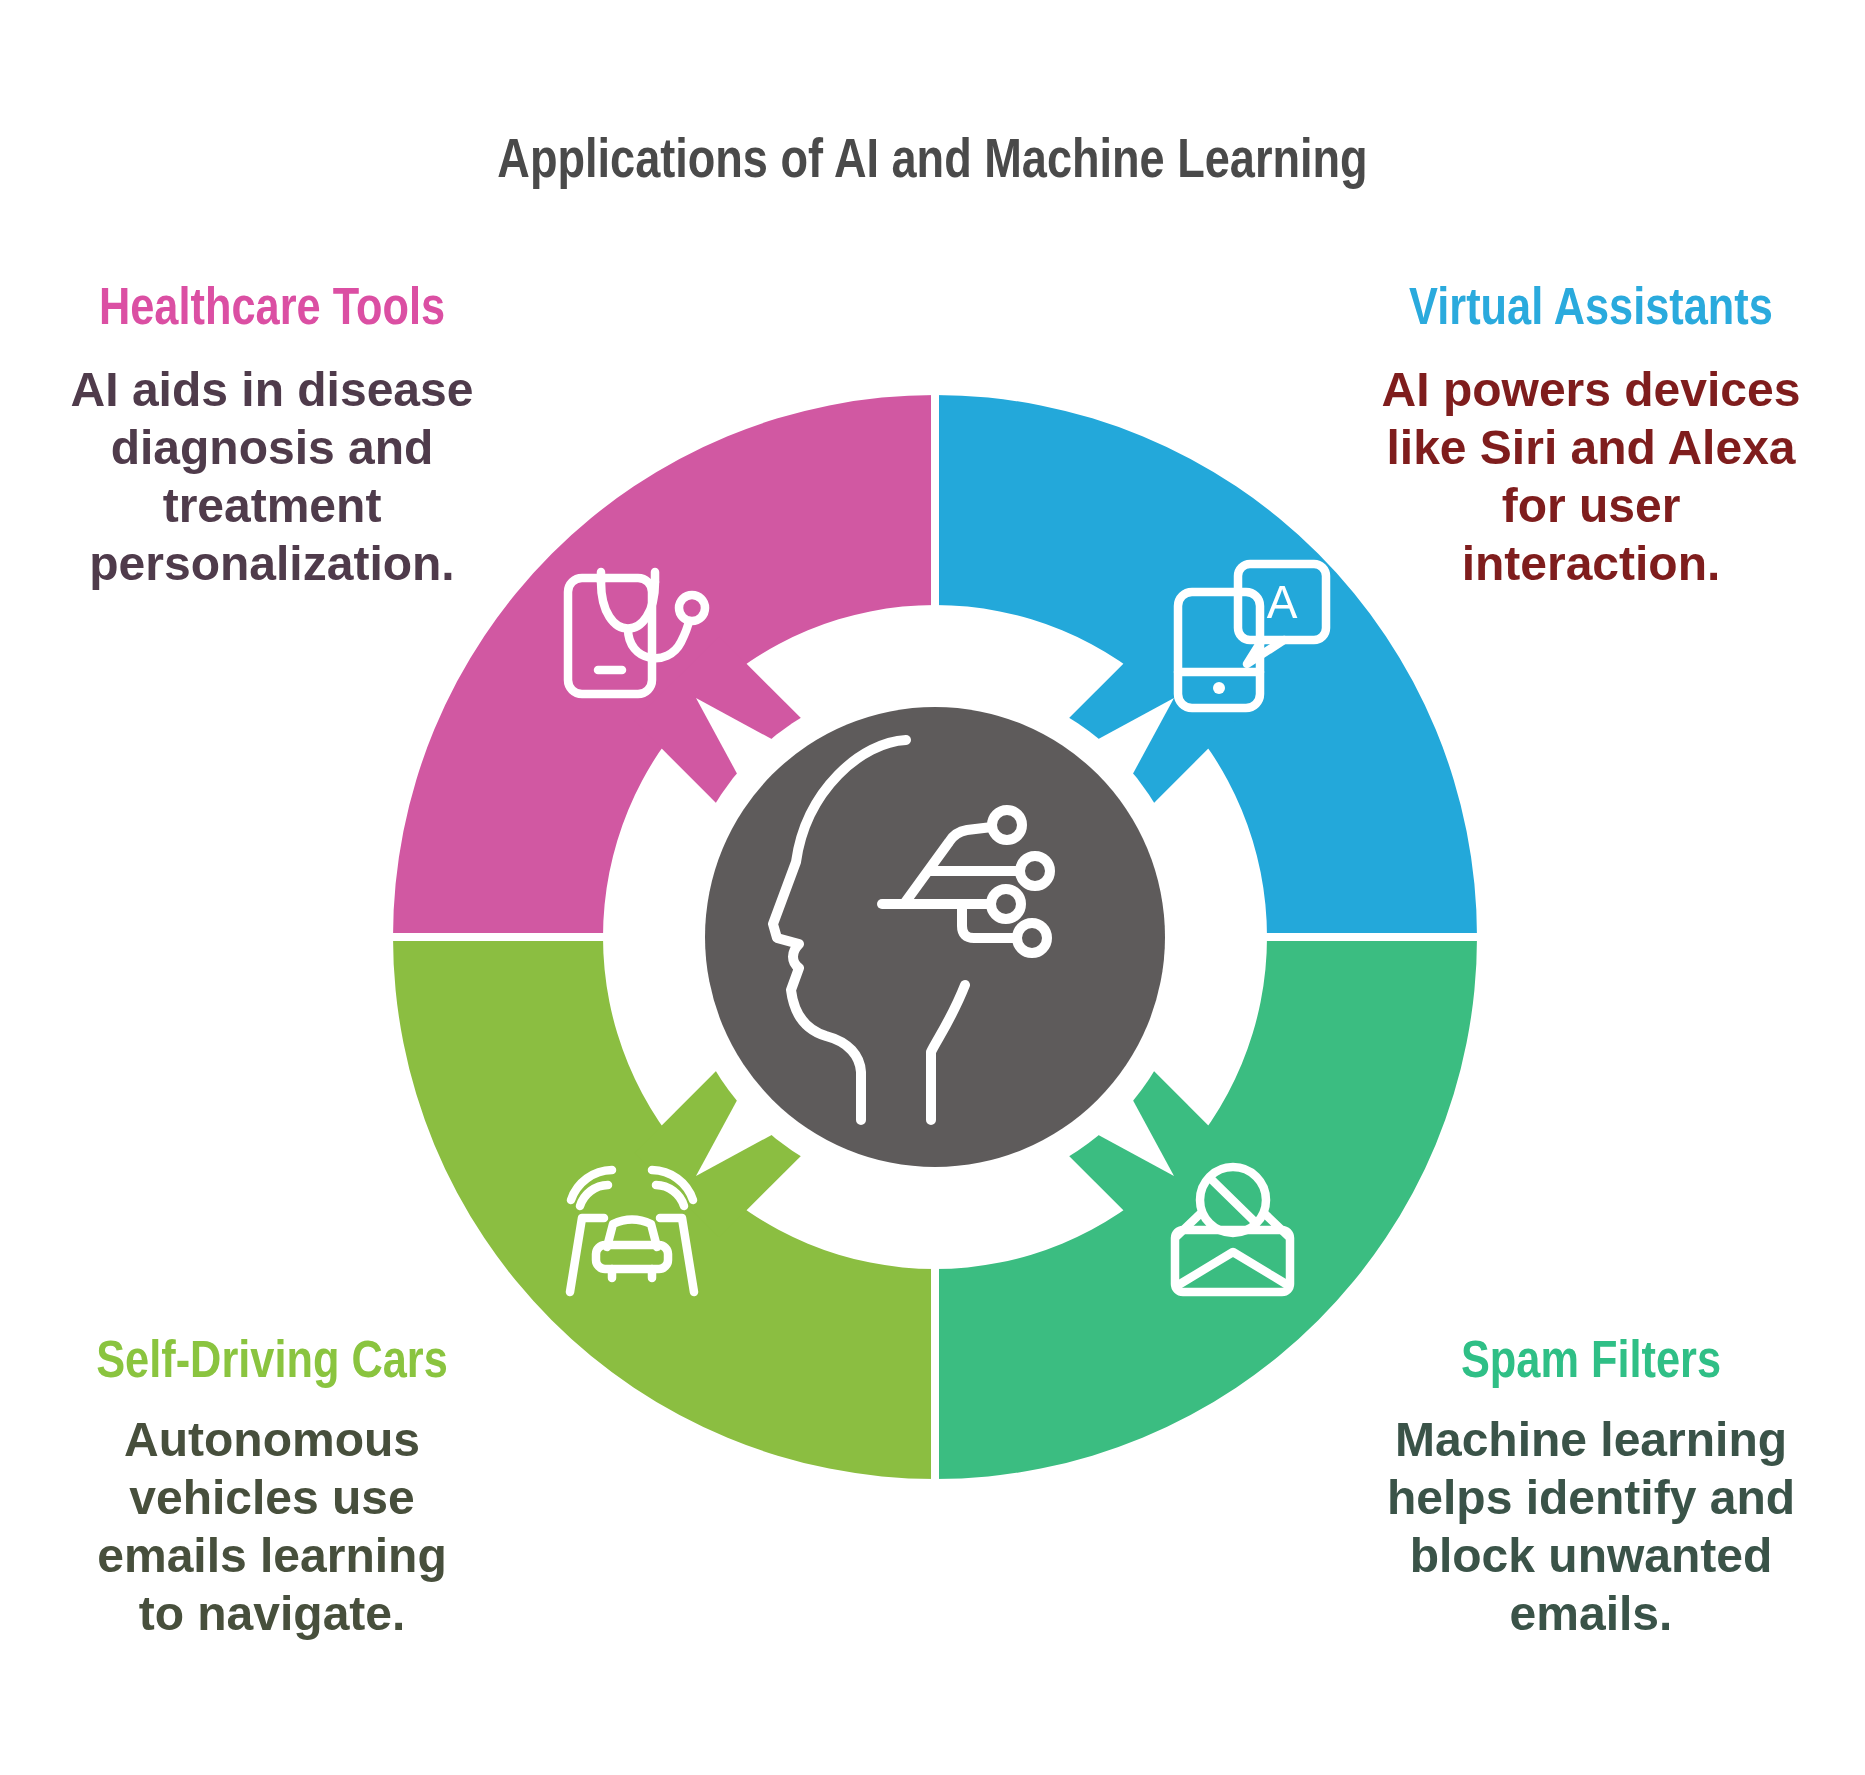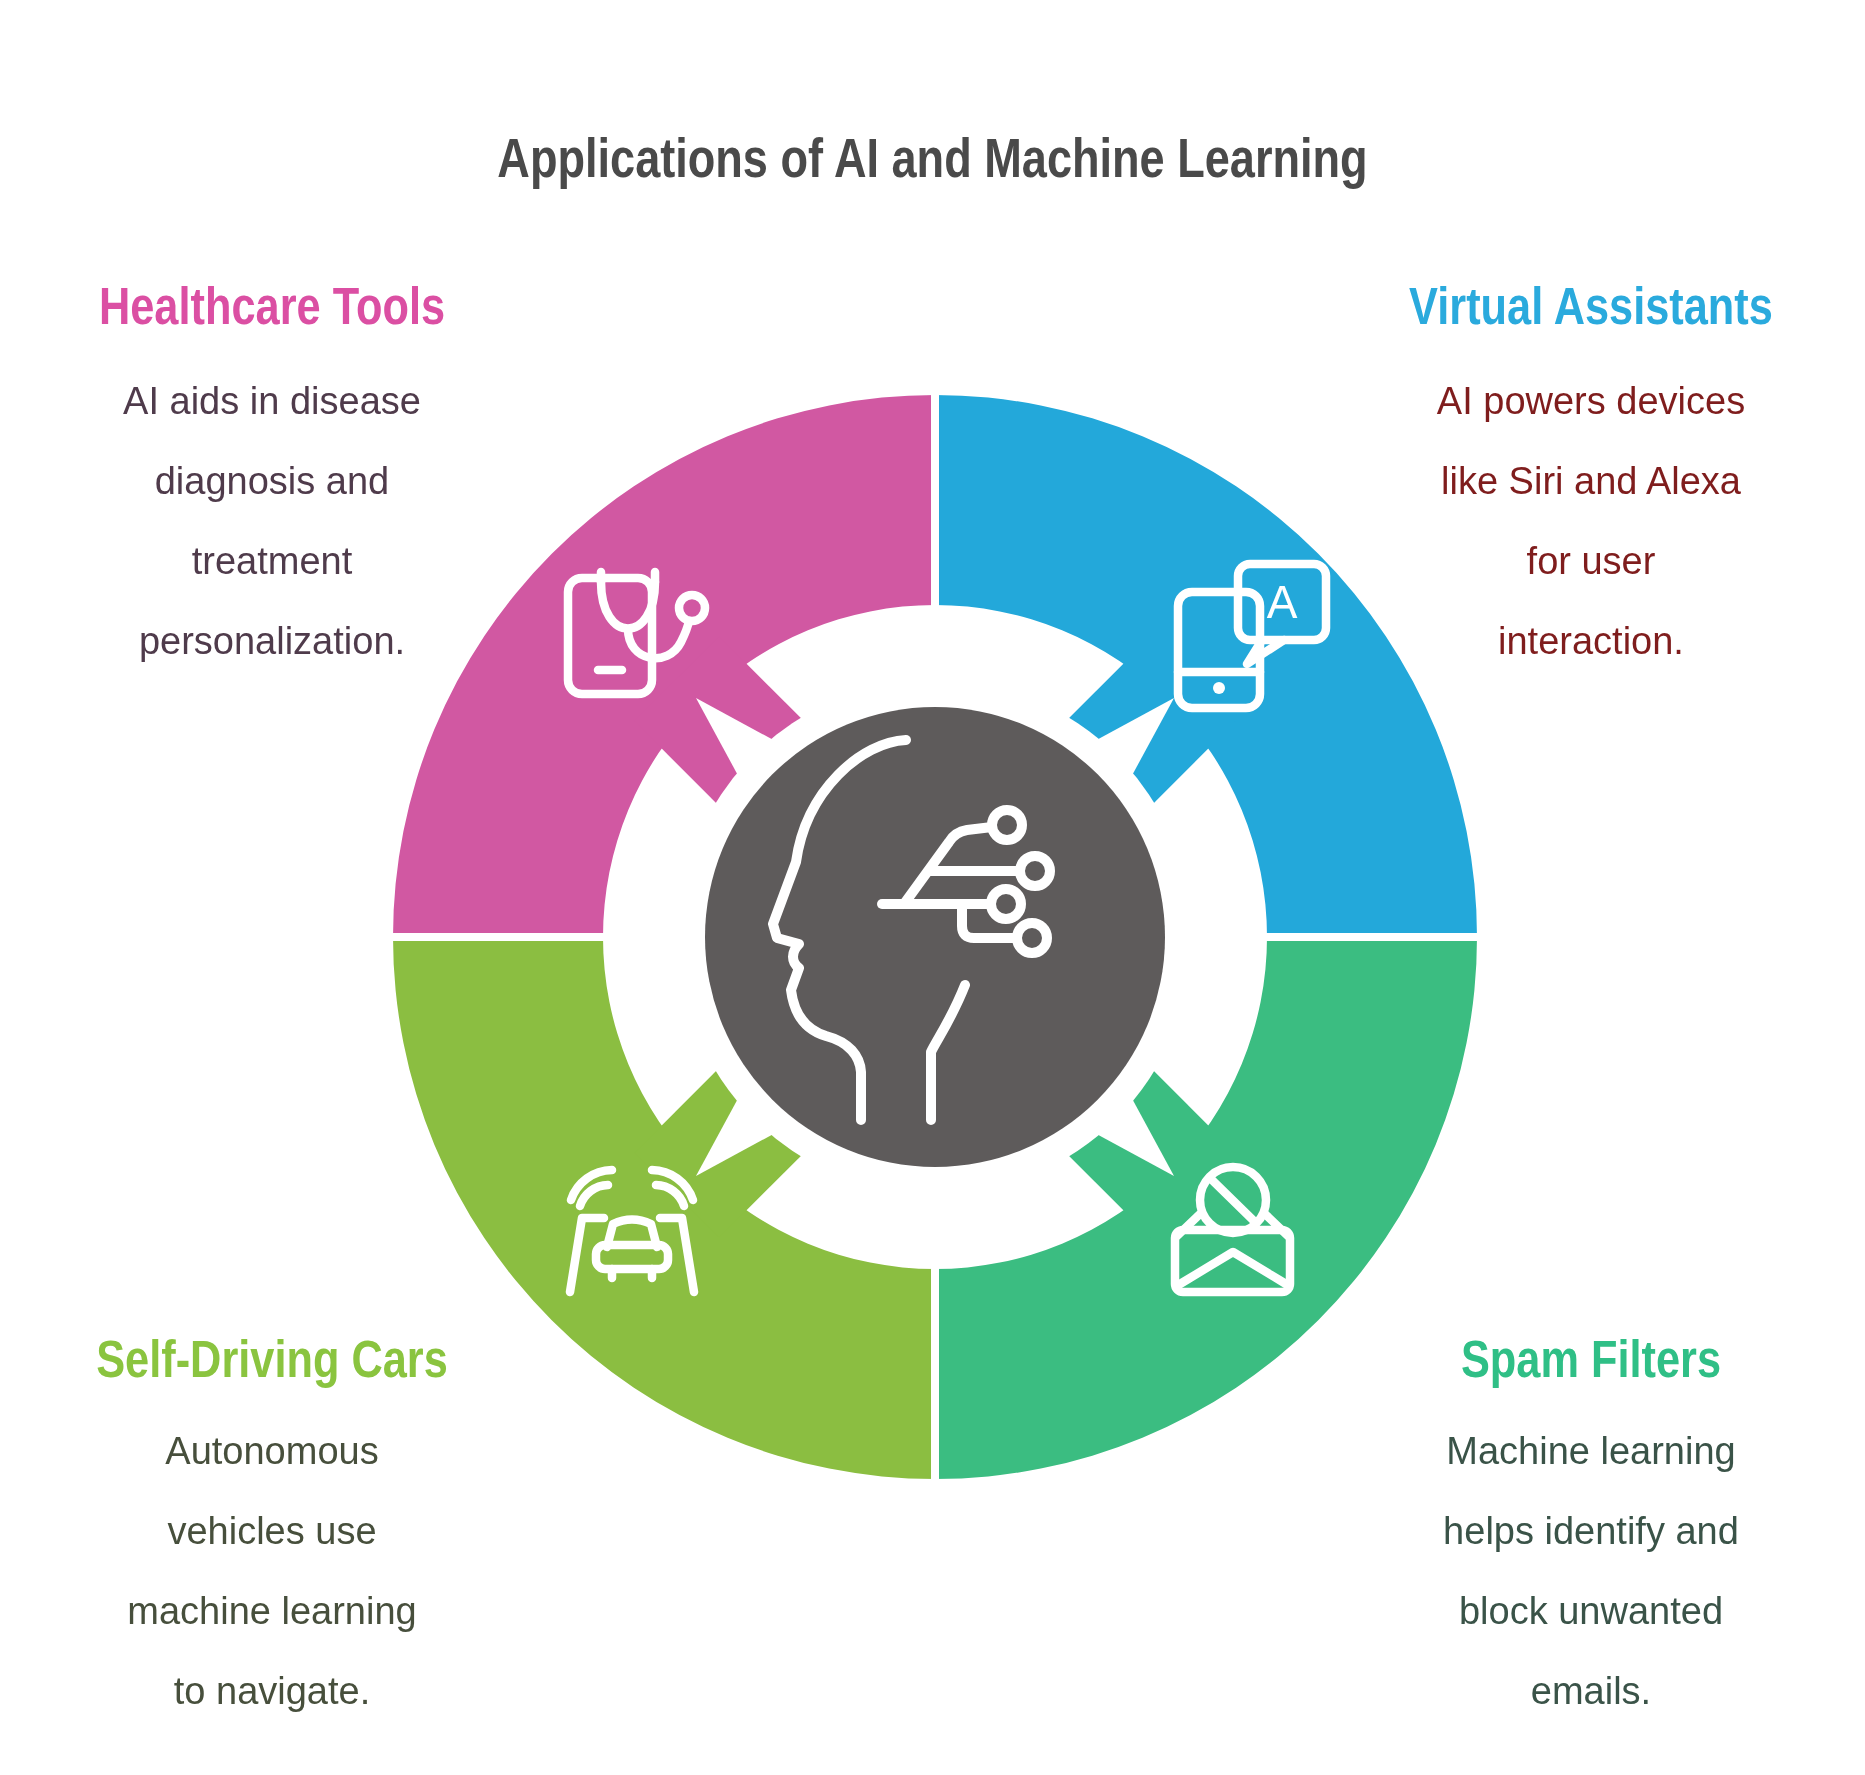--- a/index.html
+++ b/index.html
@@ -3,21 +3,21 @@
 <meta charset="utf-8">
 <style>
   html,body{margin:0;padding:0;background:#ffffff;}
   body{width:1865px;height:1775px;position:relative;overflow:hidden;
        font-family:"Liberation Sans", sans-serif;}
   #diagram{position:absolute;left:0;top:0;}
   .txt{position:absolute;text-align:center;white-space:pre-line;}
   .title{left:0;width:1865px;top:126px;font-size:55px;font-weight:700;color:#4a4a4a;
          transform:scaleX(.82);transform-origin:50% 50%;}
   .hdr{width:460px;font-size:51px;font-weight:700;transform:scaleX(.85);transform-origin:50% 50%;}
-  .bdy{width:460px;font-size:38px;line-height:80px;font-weight:400;}
+  .bdy{width:460px;font-size:48px;line-height:58px;font-weight:700;}
   .hdr-tl{left:42px;top:277px;color:#db4fa3;}
   .bdy-tl{left:42px;top:361px;color:#4f3b4b;}
   .hdr-tr{left:1361px;top:277px;color:#2aaadd;}
   .bdy-tr{left:1361px;top:361px;color:#7f1d1d;}
   .hdr-bl{left:42px;top:1330px;color:#8ac43f;}
   .bdy-bl{left:42px;top:1411px;color:#474f3c;}
   .hdr-br{left:1361px;top:1330px;color:#2fbf86;}
   .bdy-br{left:1361px;top:1411px;color:#3a5348;}
   svg .ic{fill:none;stroke:#ffffff;stroke-width:8.5;stroke-linecap:round;stroke-linejoin:round;}
   svg .hd{fill:none;stroke:#ffffff;stroke-width:10;stroke-linecap:round;stroke-linejoin:round;}
@@ -121,20 +121,20 @@
 
 <div class="txt hdr hdr-tr">Virtual Assistants</div>
 <div class="txt bdy bdy-tr">AI powers devices
 like Siri and Alexa
 for user
 interaction.</div>
 
 <div class="txt hdr hdr-bl">Self-Driving Cars</div>
 <div class="txt bdy bdy-bl">Autonomous
 vehicles use
-machine learning
+emails learning
 to navigate.</div>
 
 <div class="txt hdr hdr-br">Spam Filters</div>
 <div class="txt bdy bdy-br">Machine learning
 helps identify and
 block unwanted
 emails.</div>
 
 </body></html>

